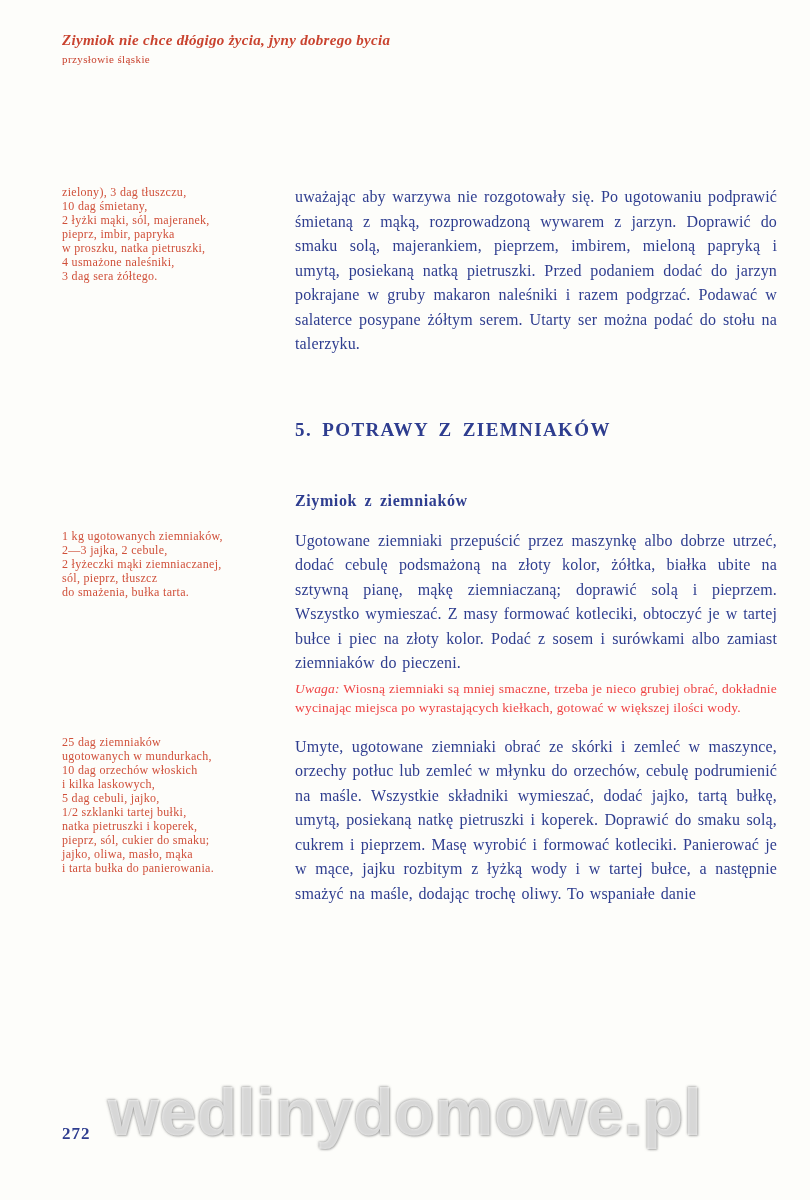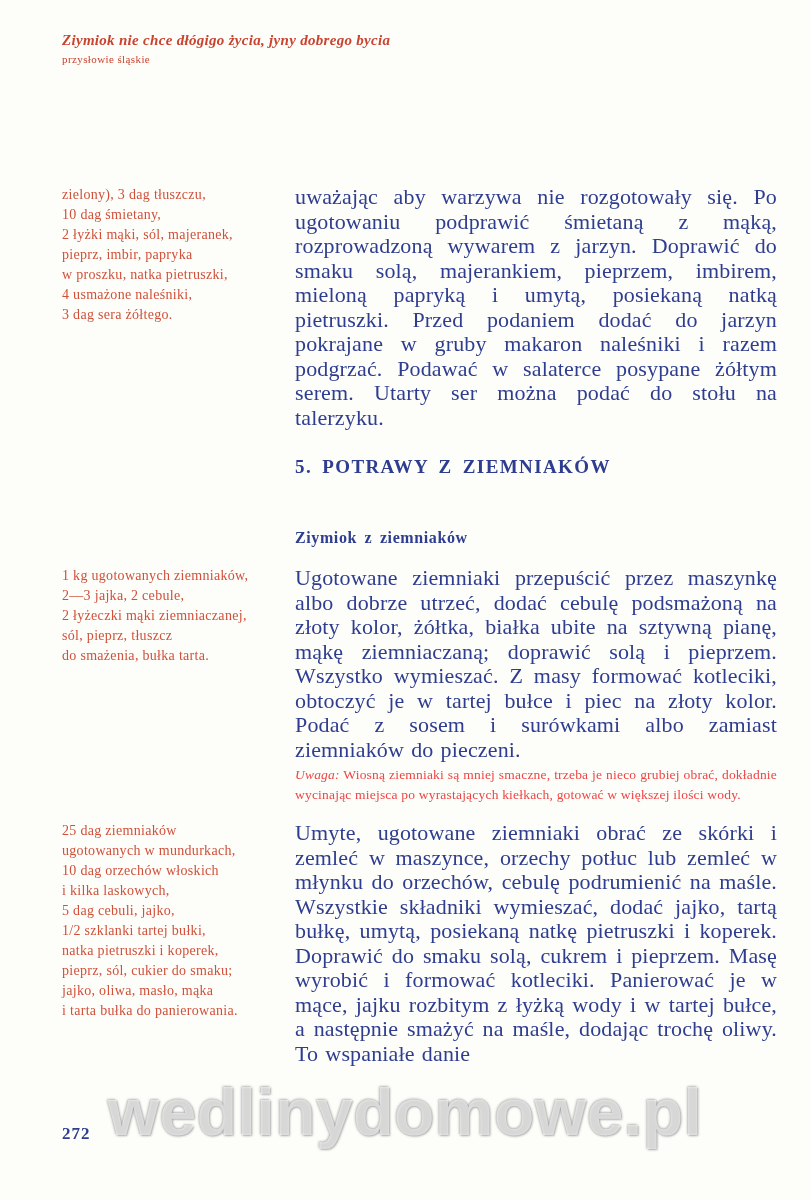--- a/index.html
+++ b/index.html
@@ -31,36 +31,36 @@
     color: #c9432f;
     font-size: 11px;
     line-height: 16px;
     letter-spacing: 0.4px;
   }
   .row { display: flex; }
   .margin-col { flex: 0 0 219px; padding-right: 14px; }
   .body-col { flex: 1; min-width: 0; }
   .margin-note {
     color: #d0503a;
-    font-size: 14px;
-    line-height: 20px;
+    font-size: 12px;
+    line-height: 14px;
     letter-spacing: 0.3px;
     white-space: pre-line;
   }
   .body-text {
     margin: 0;
     color: #2e3d8f;
-    font-size: 22px;
+    font-size: 16px;
     line-height: 24.5px;
     text-align: justify;
     letter-spacing: 0.15px;
     word-spacing: 1.5px;
   }
   .chapter-heading {
-    margin: 24px 0 0 0;
+    margin: 60px 0 0 0;
     color: #2e3d8f;
     font-size: 19px;
     line-height: 26px;
     font-weight: bold;
     letter-spacing: 1.4px;
     word-spacing: 4px;
   }
   .recipe-title {
     margin: 30px 0 0 0;
     color: #2e3d8f;

